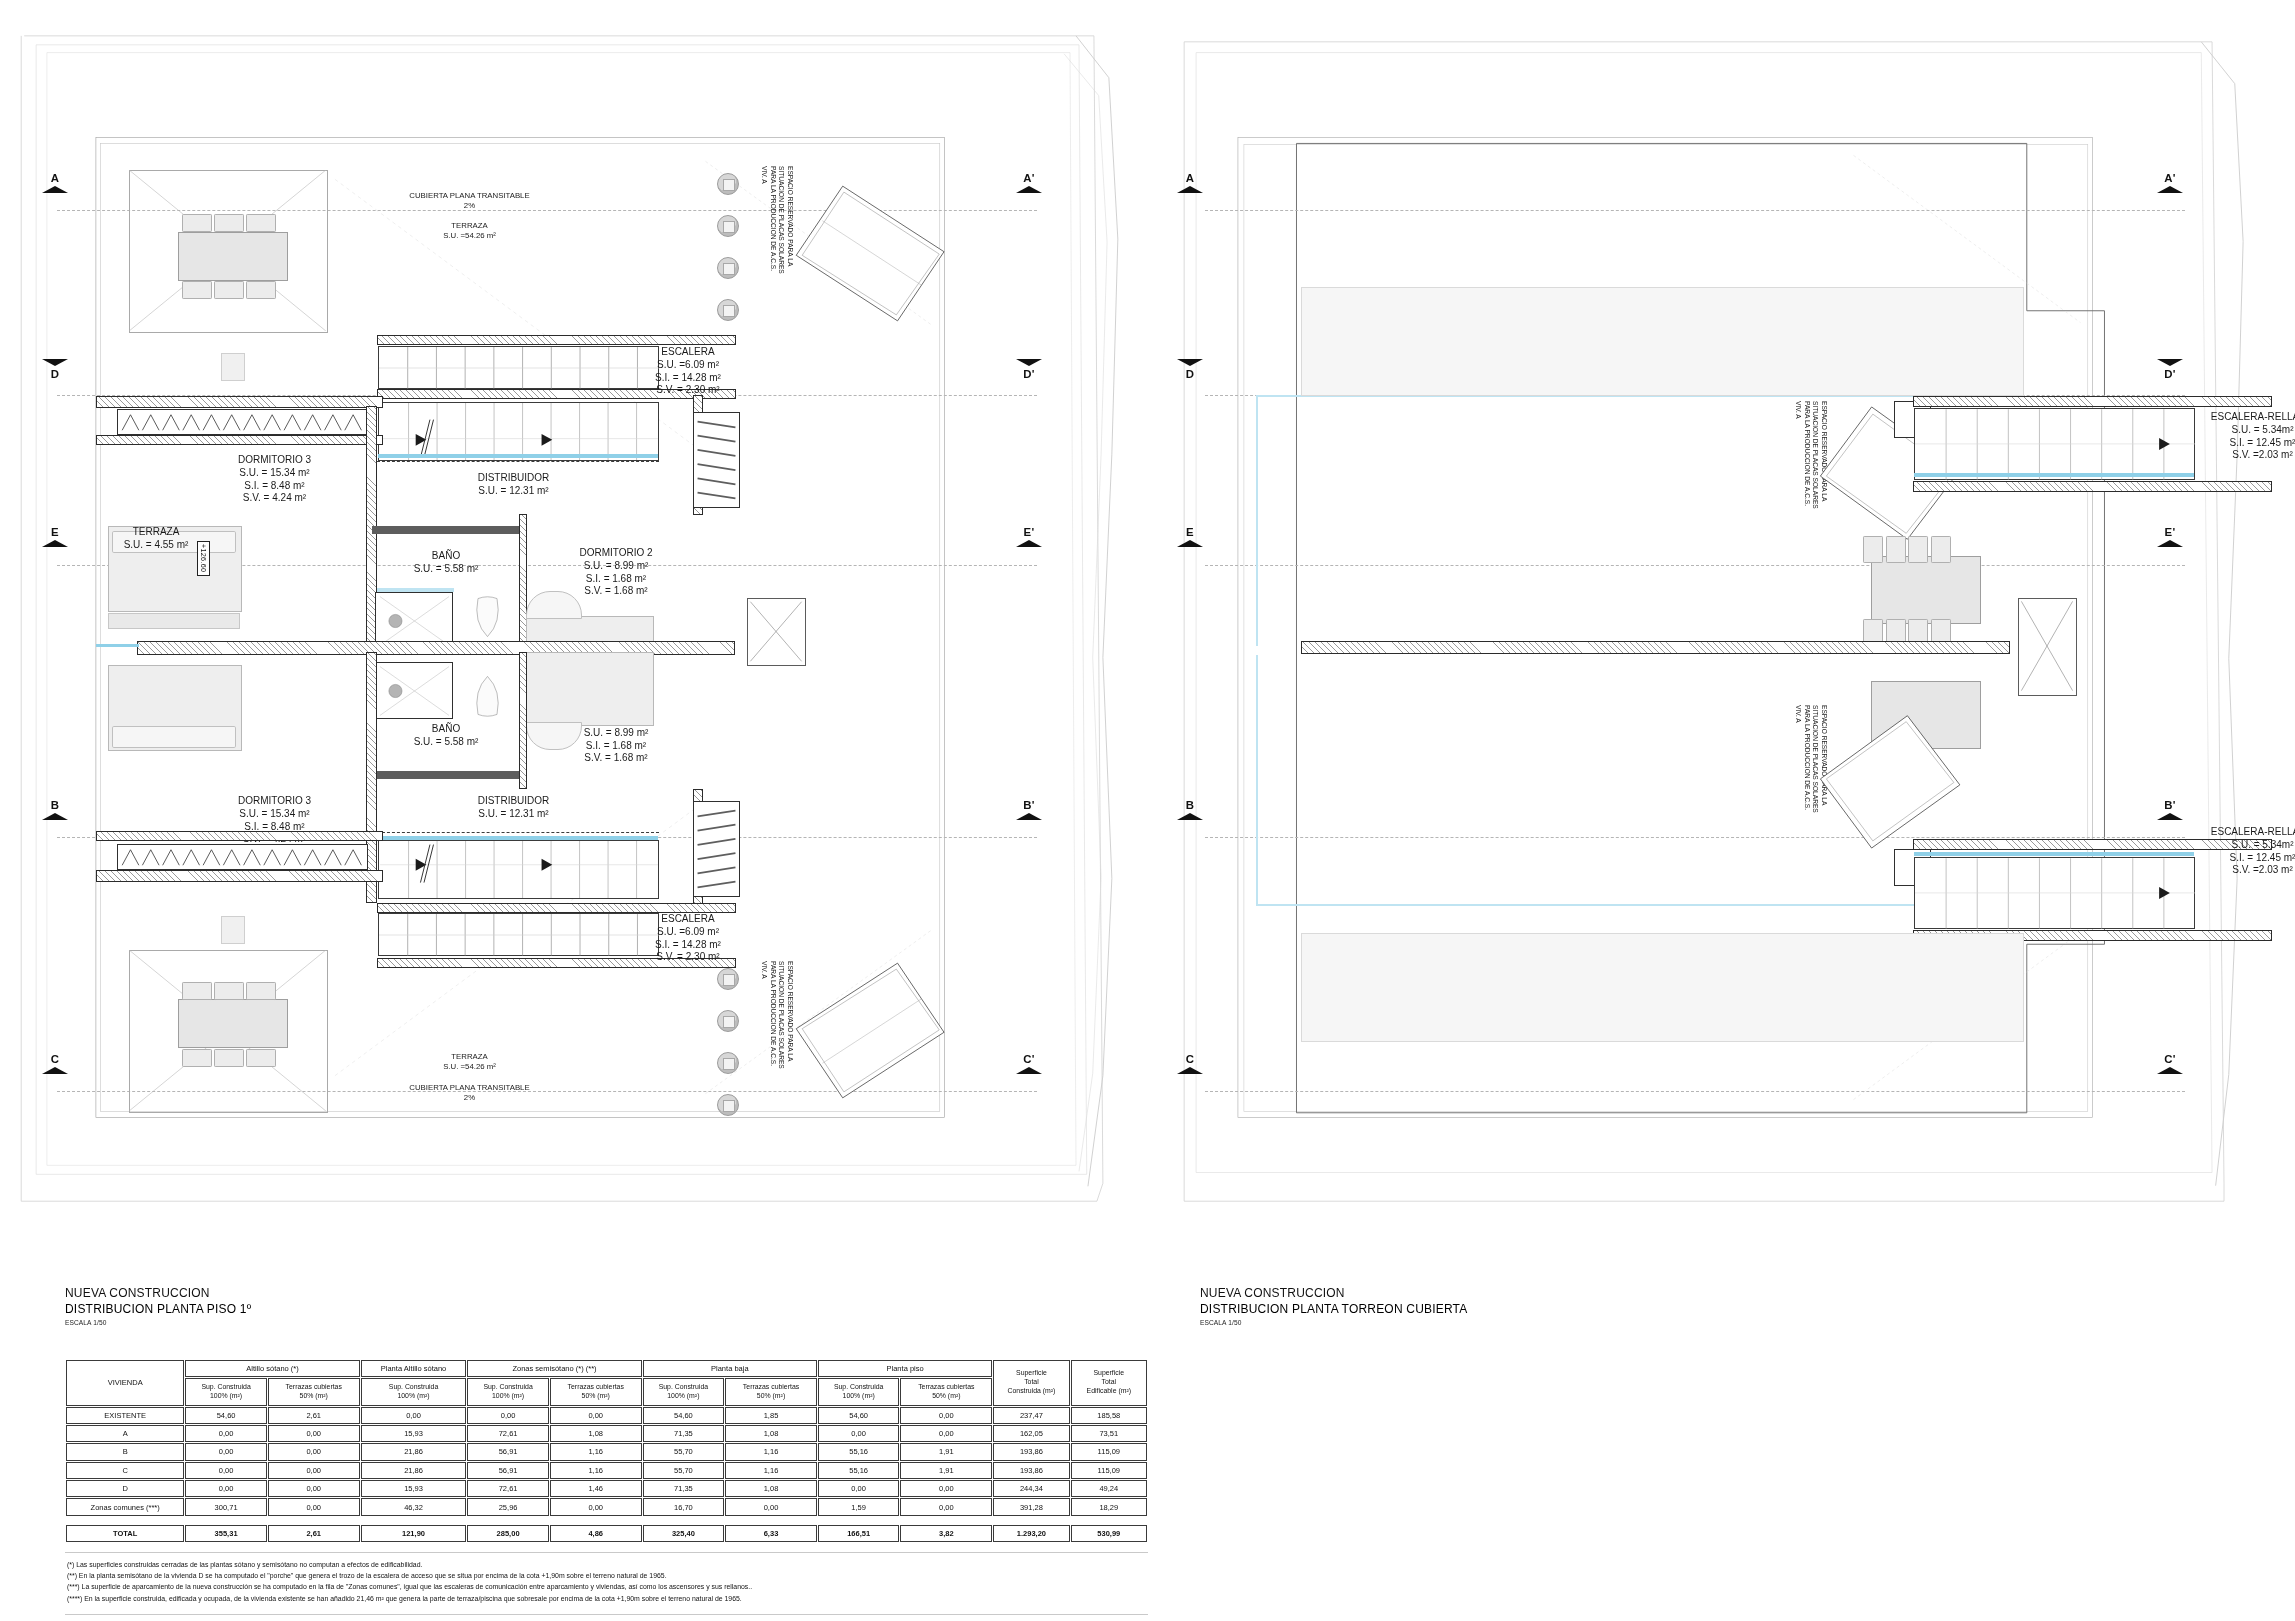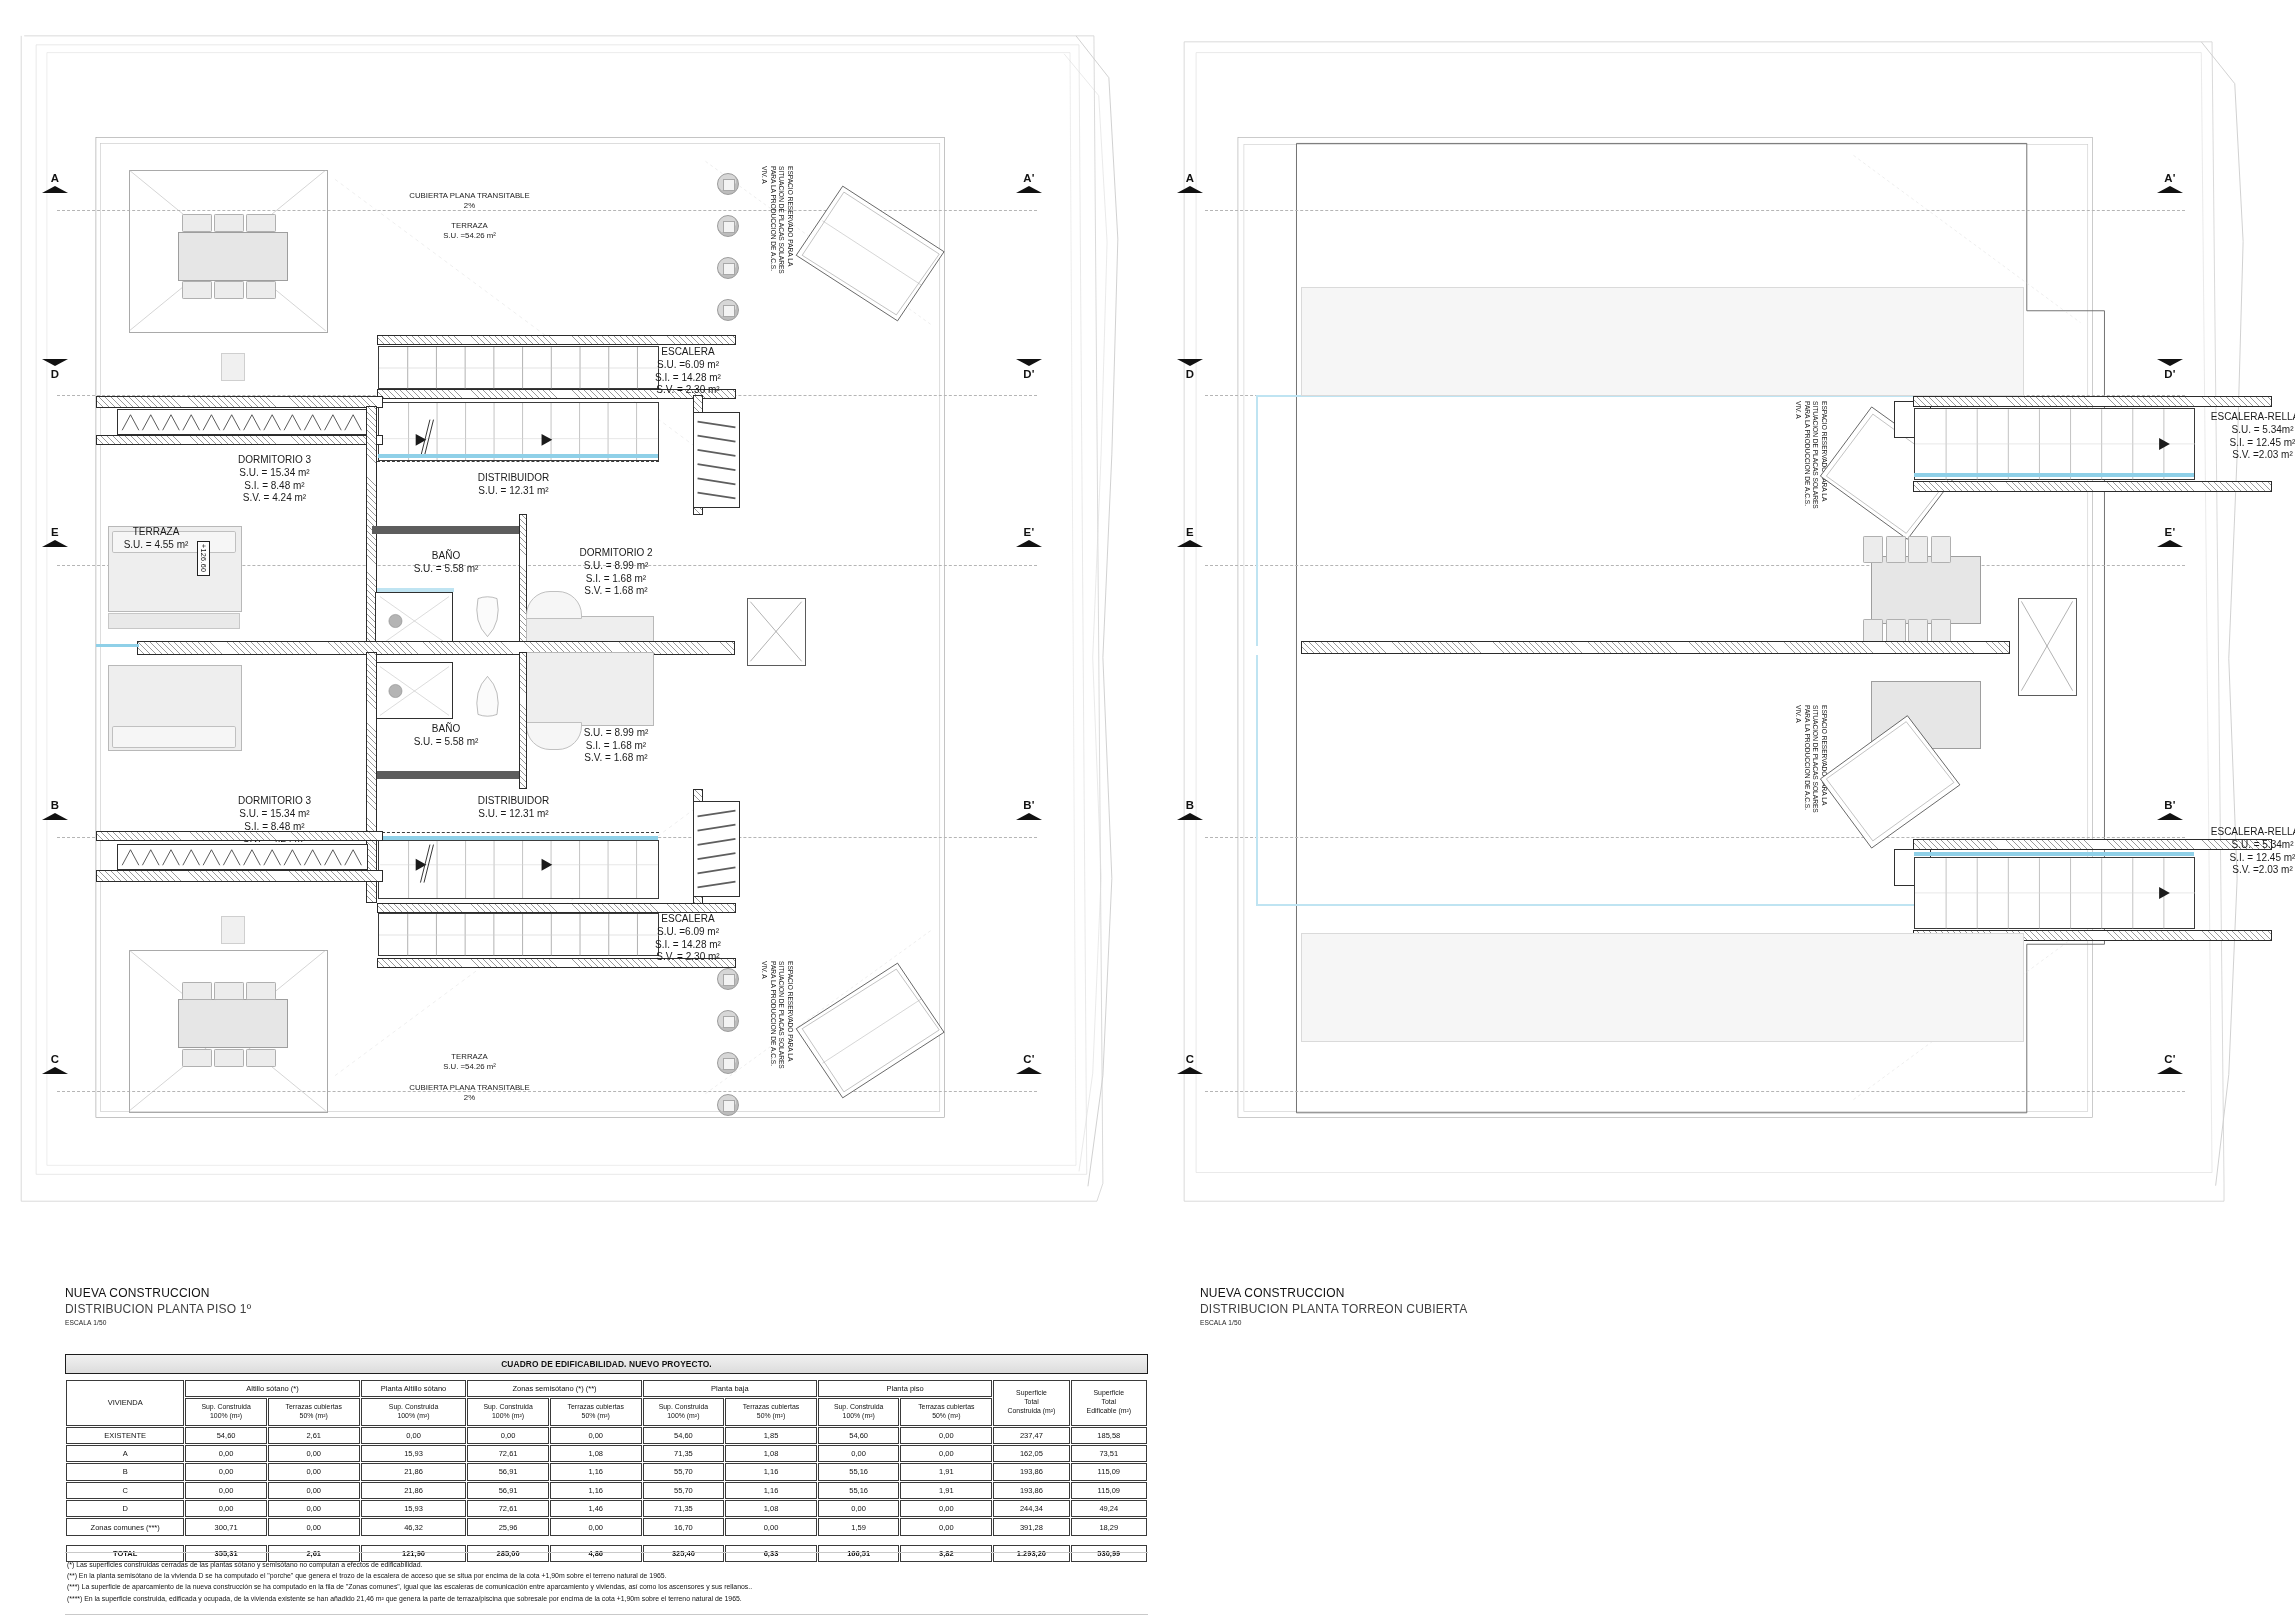--- a/index.html
+++ b/index.html
@@ -43,21 +43,21 @@
 
   
   .secmk{position:absolute;display:flex;align-items:center;gap:2.4px;}
   .tri-up{width:0;height:0;border-left:13px solid transparent;border-right:13px solid transparent;border-bottom:7.8px solid #111;}
   .tri-dn{width:0;height:0;border-left:13px solid transparent;border-right:13px solid transparent;border-top:7.8px solid #111;}
   .secmk .tag{font-size:11.4px;font-weight:600;letter-spacing:0.3px;}
 
   
   .title-blk{position:absolute;}
   .title-blk .t1{font-size:12px;letter-spacing:0.2px;color:#111;}
-  .title-blk .t2{font-size:12px;letter-spacing:0.2px;color:#404040;margin-top:2.4px;}
+  .title-blk .t2{font-size:12px;letter-spacing:0.2px;color:#000000;margin-top:2.4px;}
   .title-blk .t3{font-size:6.6px;color:#222;margin-top:3px;letter-spacing:0.1px;}
 
   
   .tbl-wrap{position:absolute;left:65px;top:1354px;width:1083px;}
   .tbl-title{
     height:18px;background:linear-gradient(#f1f1f1,#dcdcdc);
     border:0.6px solid #1d1d1d;border-bottom:1.8px double #1d1d1d;
     display:flex;align-items:center;justify-content:center;
     font-size:8.4px;font-weight:700;letter-spacing:0.1px;color:#111;
   }
@@ -625,21 +625,20 @@
     <div class="t2">DISTRIBUCION PLANTA PISO 1º</div>
     <div class="t3">ESCALA 1/50</div>
   </div>
   <div class="title-blk" style="left:1200px;top:1286px;">
     <div class="t1">NUEVA CONSTRUCCION</div>
     <div class="t2">DISTRIBUCION PLANTA TORREON CUBIERTA</div>
     <div class="t3">ESCALA 1/50</div>
   </div>
 
   <div class="tbl-wrap">
-    <div class="tbl-title">CUADRO DE EDIFICABILIDAD. NUEVO PROYECTO.</div>
     <table class="edif">
       <thead>
         <tr>
           <th class="viv" rowspan="2" style="width:114px;">VIVIENDA</th>
           <th class="grp" colspan="2">Altillo sótano (*)</th>
           <th class="grp">Planta Altillo sótano</th>
           <th class="grp" colspan="2">Zonas semisótano (*) (**)</th>
           <th class="grp" colspan="2">Planta baja</th>
           <th class="grp" colspan="2">Planta piso</th>
           <th class="sub" rowspan="2" style="width:72px;white-space:pre-line;">Superficie

